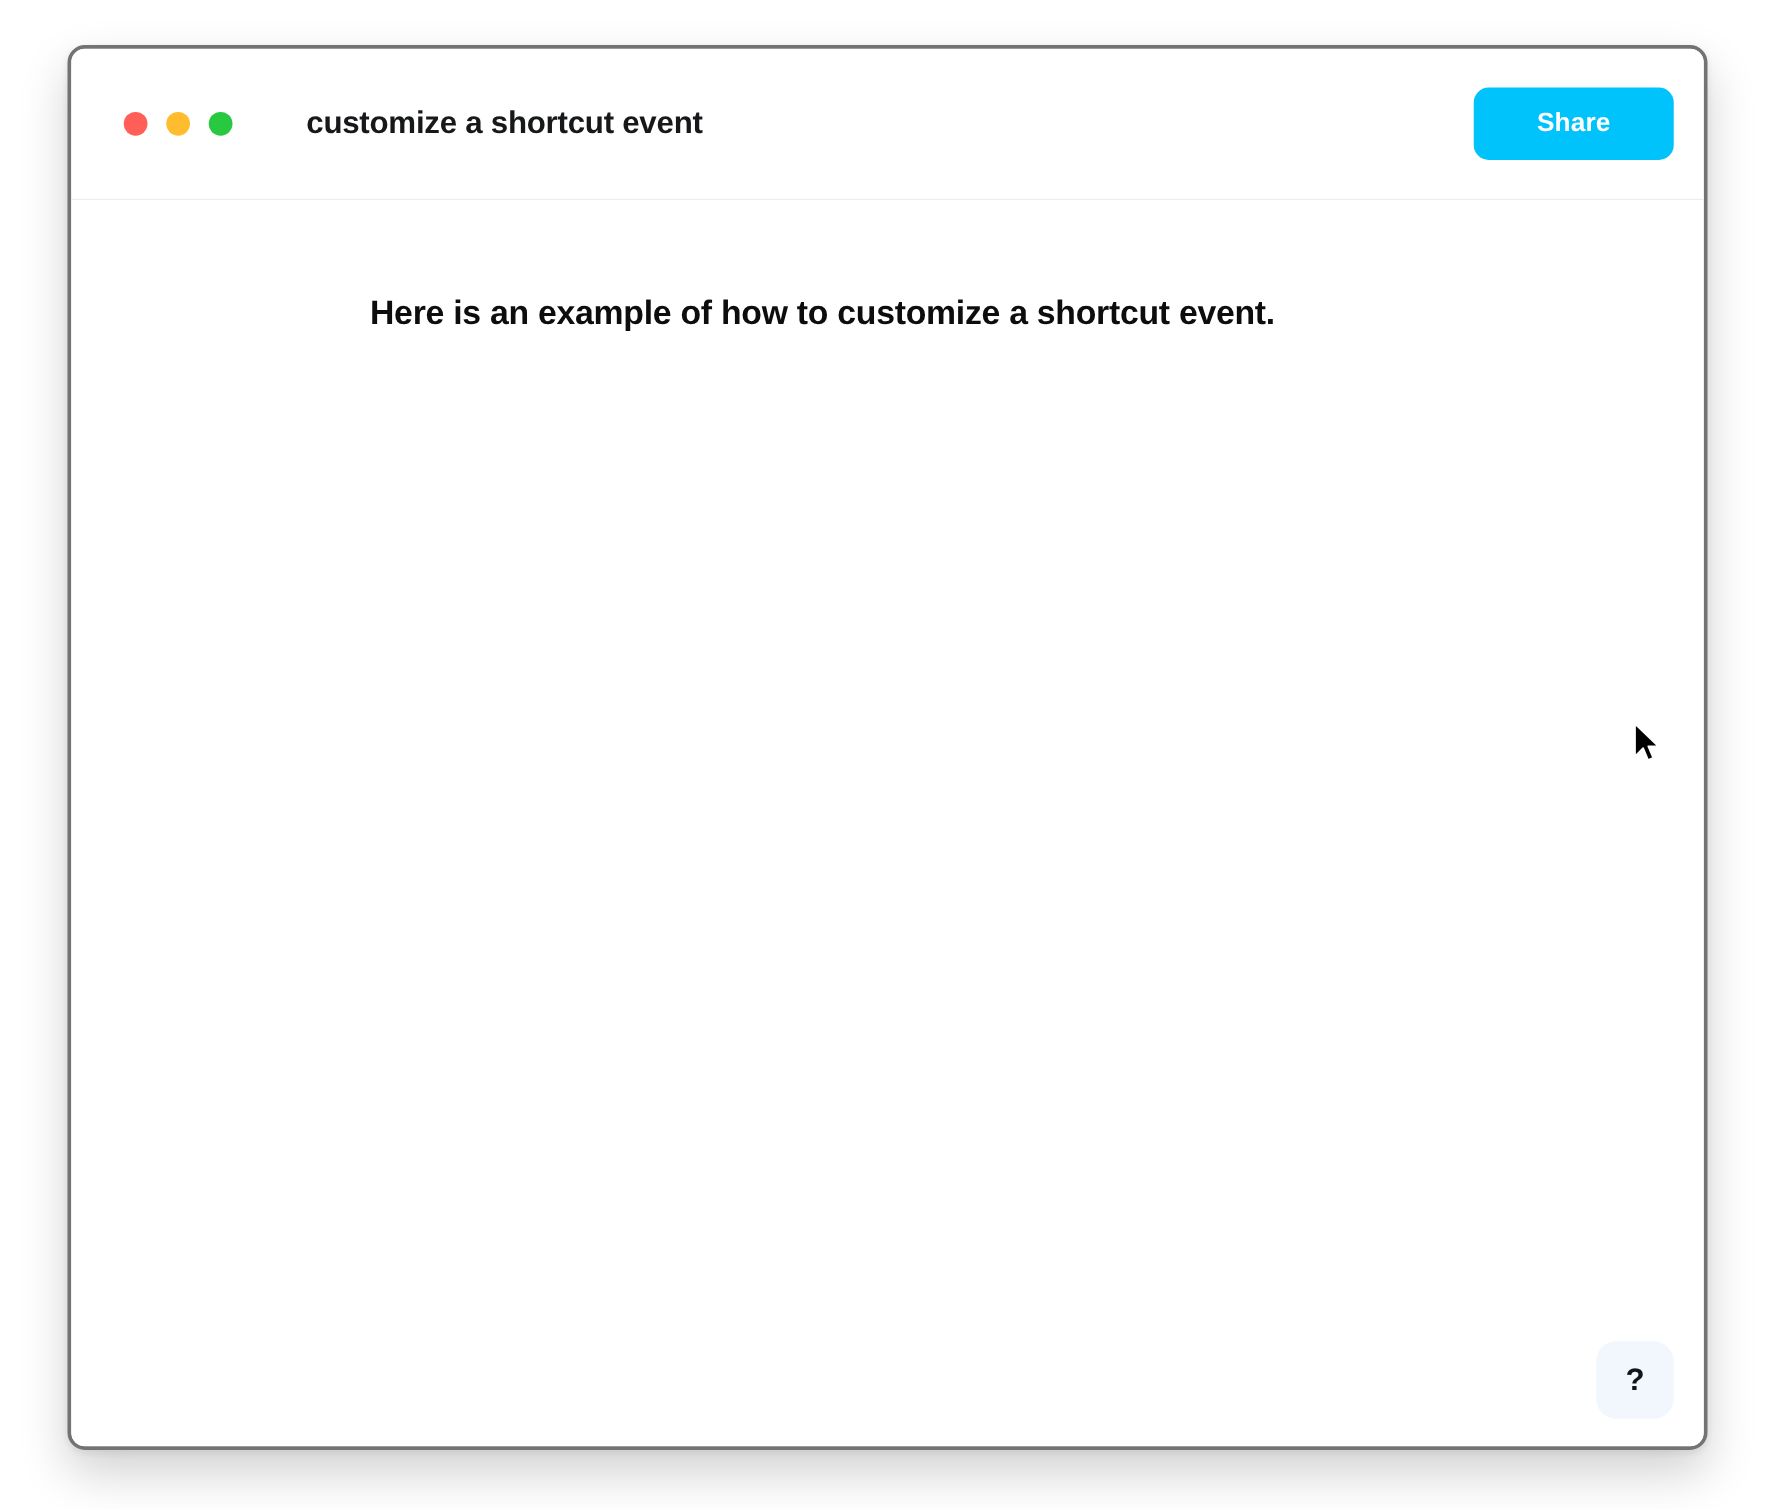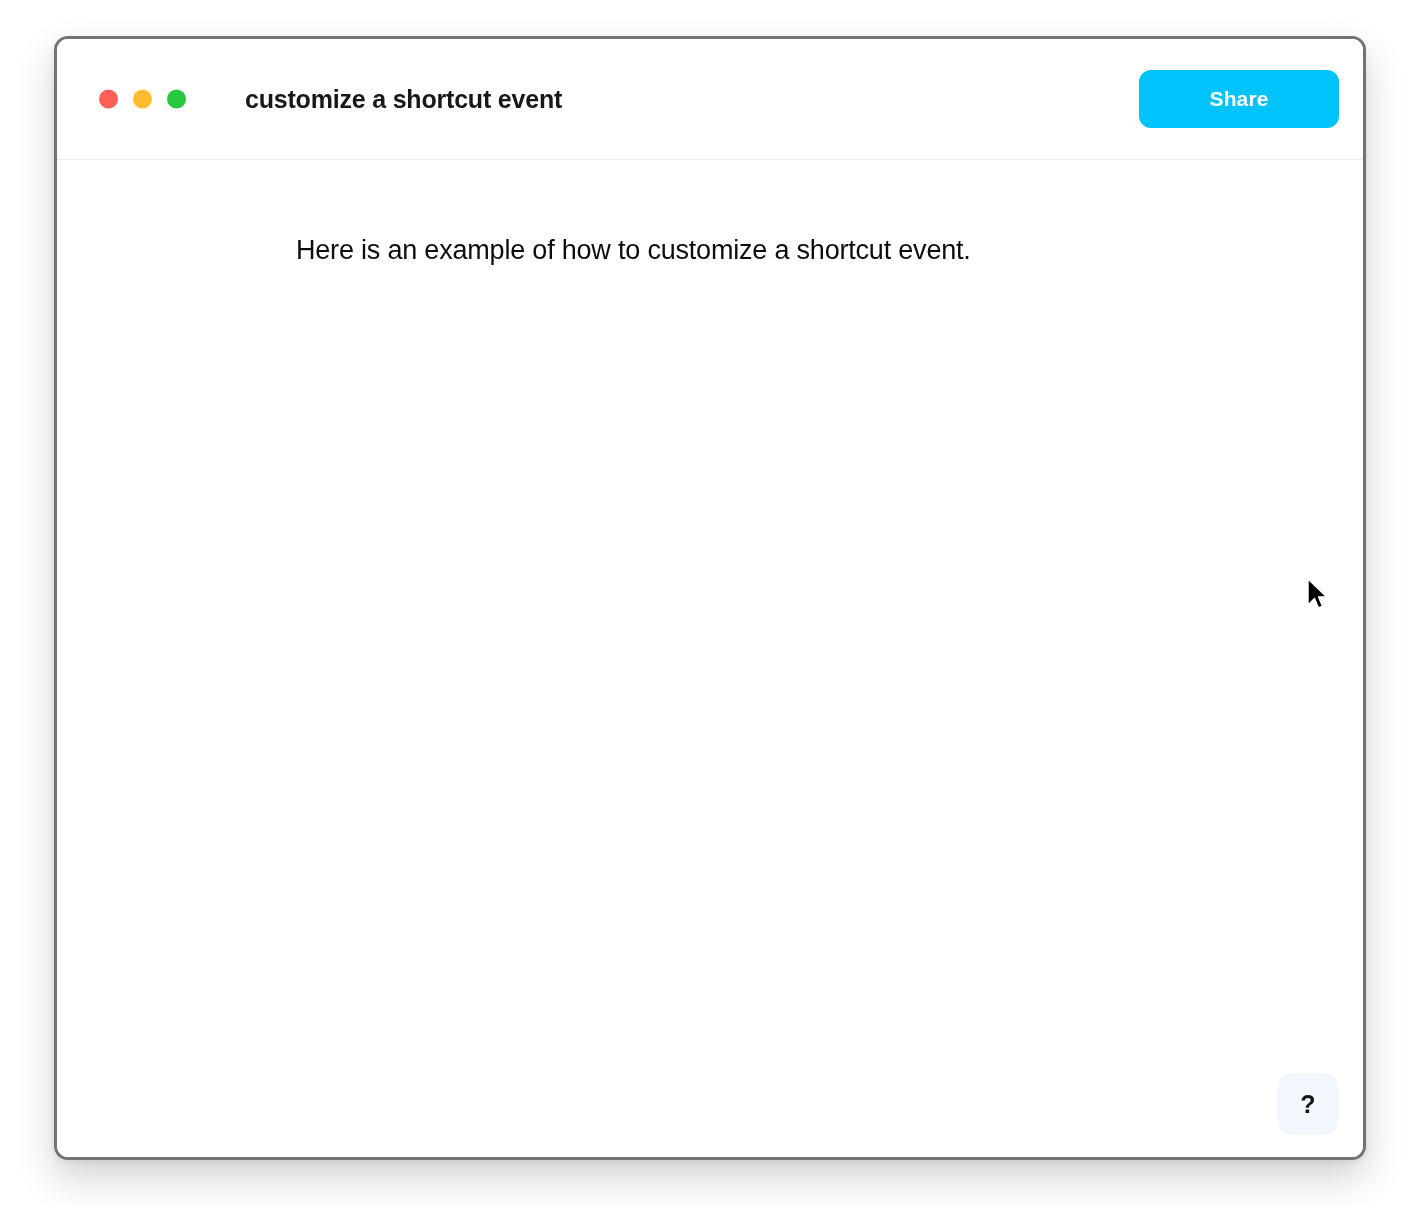--- a/index.html
+++ b/index.html
@@ -65,21 +65,21 @@
     color: #17181a;
     letter-spacing: -0.2px;
     white-space: nowrap;
   }
 
   .share-button {
     position: absolute;
     right: 24px;
     top: 50%;
     transform: translateY(-50%);
-    width: 200px;
+    width: 160px;
     height: 58px;
     background: #00c3fb;
     color: #ffffff;
     border: none;
     border-radius: 12px;
     font-size: 21px;
     font-weight: 700;
     font-family: "Liberation Sans", sans-serif;
     cursor: pointer;
     letter-spacing: 0.1px;
@@ -89,21 +89,21 @@
     position: relative;
     height: calc(100% - 121px);
     background: #ffffff;
   }
 
   .headline {
     position: absolute;
     left: 239px;
     top: 75px;
     font-size: 27px;
-    font-weight: 400;
+    font-weight: 700;
     color: #0d0d0d;
     letter-spacing: -0.2px;
     white-space: nowrap;
   }
 
   .help-button {
     position: absolute;
     right: 24px;
     bottom: 22px;
     width: 62px;

